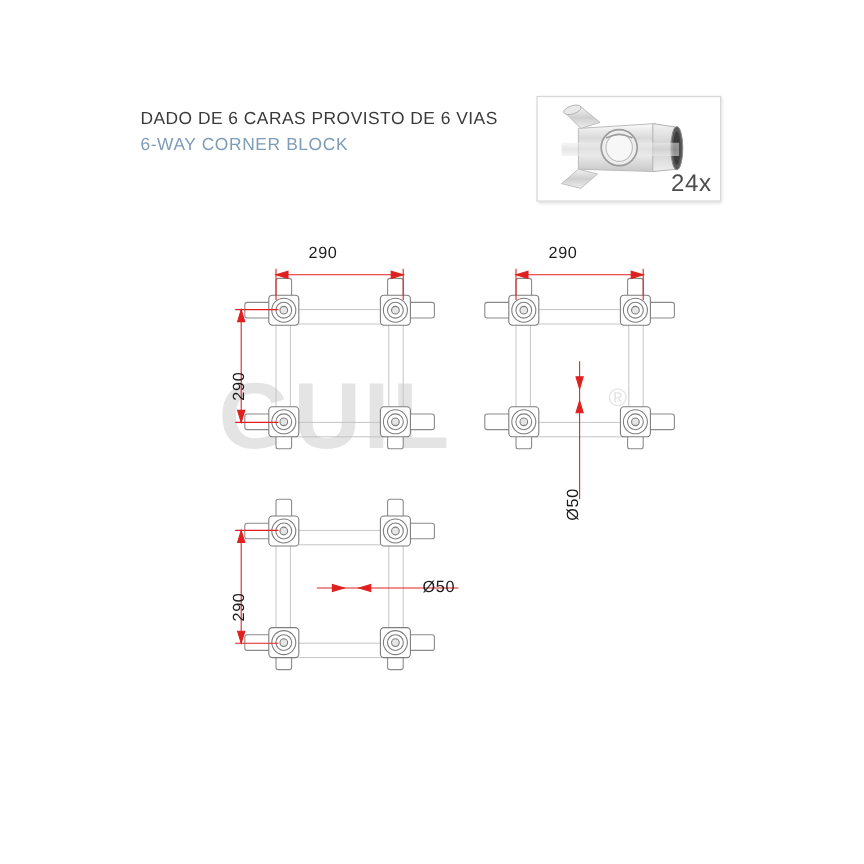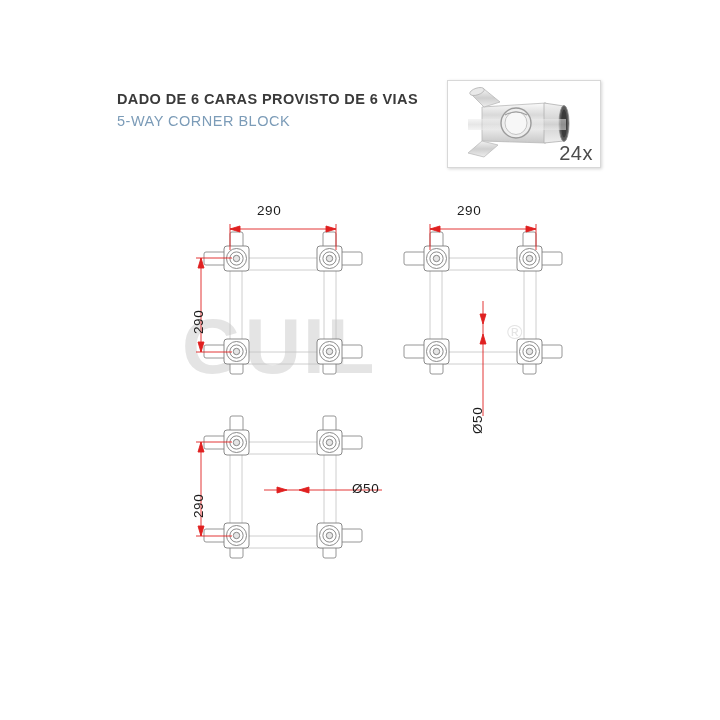--- a/index.html
+++ b/index.html
@@ -11,21 +11,21 @@
   #sheet{position:absolute;inset:0;}
 
   
   .header{position:absolute;left:117px;top:86px;}
   .code{
     font-size:19px;font-weight:bold;color:#1b1b1b;
     letter-spacing:0.5px;line-height:1.15;
   }
   .desc-es{
     font-size:14.5px;color:#3a3a3a;letter-spacing:0.4px;
-    margin-top:5px;line-height:1.15;font-weight:bold;
+    margin-top:5px;line-height:1.15;
   }
   .desc-en{
     font-size:14.5px;color:#7c9cb8;letter-spacing:0.5px;
     margin-top:5px;line-height:1.15;
   }
 
   
   .photo-box{
     position:absolute;left:447px;top:80px;width:152px;height:86px;
     background:#fff;border:1px solid #d8d8d8;
@@ -61,21 +61,21 @@
   .dim-label.vert{transform:rotate(-90deg);transform-origin:left top;}
   svg{display:block;overflow:visible;}
 </style>
 </head>
 <body>
 
 <div id="sheet">
 
   <div class="header">
     <div class="desc-es">DADO DE 6 CARAS PROVISTO DE 6 VIAS</div>
-    <div class="desc-en">5-WAY CORNER BLOCK</div>
+    <div class="desc-en">6-WAY CORNER BLOCK</div>
   </div>
 
   <div class="photo-box">
     <div class="photo-inner">
       <svg width="152" height="86" viewBox="0 0 152 86">
         <defs>
           <linearGradient id="mt" x1="0" y1="0" x2="0" y2="1">
             <stop offset="0%" stop-color="#fbfbfb"></stop>
             <stop offset="30%" stop-color="#d9d9d9"></stop>
             <stop offset="55%" stop-color="#f4f4f4"></stop>

